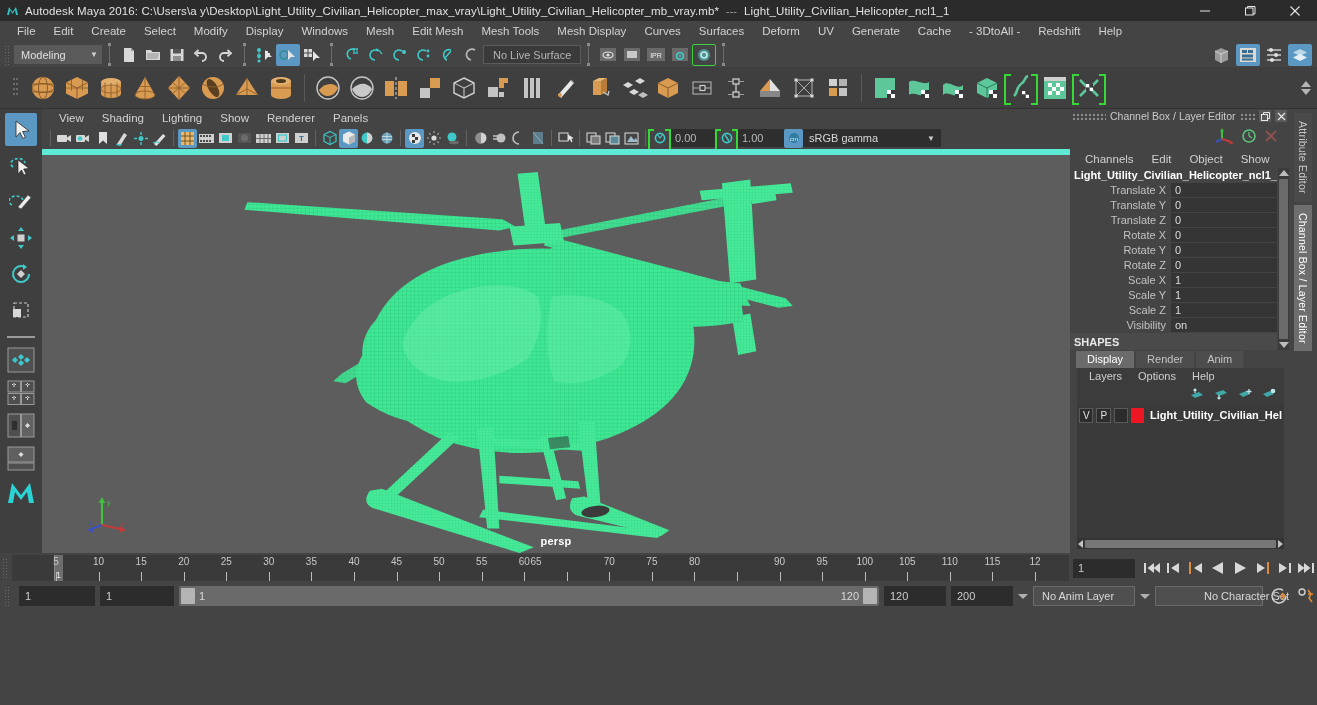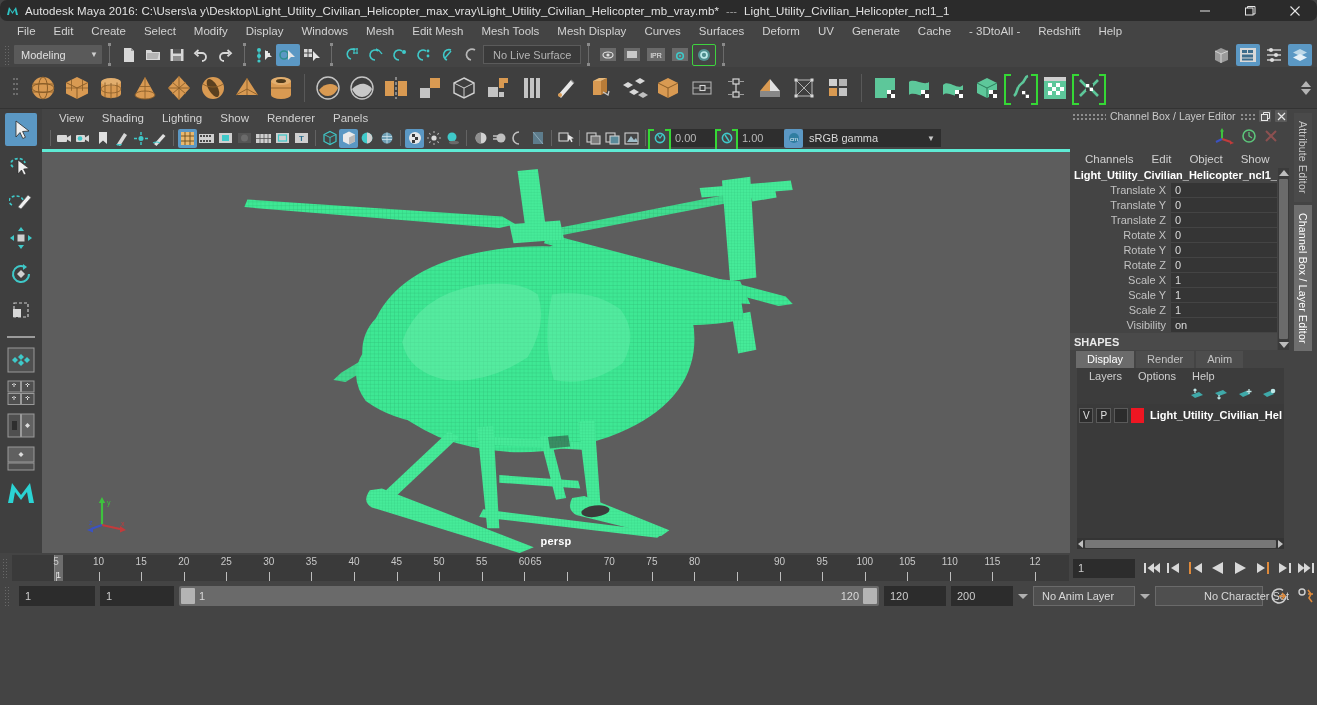--- a/index.html
+++ b/index.html
@@ -10,21 +10,21 @@
     font-family: "Liberation Sans", sans-serif;
     font-size: 11px;
     color: #c8c8c8;
     -webkit-font-smoothing: antialiased;
   }
   #app { position: relative; width: 1317px; height: 705px; background: #444; }
 
   
   .titlebar {
     height: 21px; background: #2b2b2b; display: flex; align-items: center;
-    padding-left: 6px; position: relative; border-radius: 7px;
+    padding-left: 6px; position: relative;
   }
   .title-logo { width: 13px; height: 13px; margin-right: 6px; flex: 0 0 auto; }
   .title-text { font-size: 11.5px; color: #e2e2e2; white-space: nowrap; letter-spacing: .1px; }
   .title-sep { color: #a0a0a0; padding: 0 7px; }
   .title-sub { color: #e2e2e2; }
   .win-ctrls { position: absolute; right: 0; top: 0; height: 21px; display: flex; }
   .win-btn {
     width: 45px; height: 21px; display: flex; align-items: center; justify-content: center;
     color: #e6e6e6;
   }
@@ -169,21 +169,21 @@
   .numfield {
     height: 18px; background: #2e2e2e; color: #b9b9b9; font-size: 11px; display: flex;
     align-items: center; padding: 0 6px; min-width: 48px; border: none;
   }
   .gamma-combo {
     height: 18px; background: #2e2e2e; color: #d8d8d8; font-size: 11px; display:flex;
     align-items:center; padding: 0 6px; width: 138px; justify-content: space-between;
   }
   .viewport {
     flex: 1; background: #5d5d5d; position: relative; overflow: hidden;
-    border-top: 3px solid #5eead4;
+    border-top: 6px solid #5eead4;
   }
   .persp-label {
     position: absolute; left: 0; right: 0; bottom: 6px; text-align: center;
     font-size: 11px; font-weight: bold; color: #ffffff; letter-spacing: .2px;
   }
   .axis-gizmo { position: absolute; left: 44px; bottom: 16px; }
 
   
   .rightpanel { width: 247px; background: #444; display: flex; }
   .rp-main { width: 219px; display: flex; flex-direction: column; }

